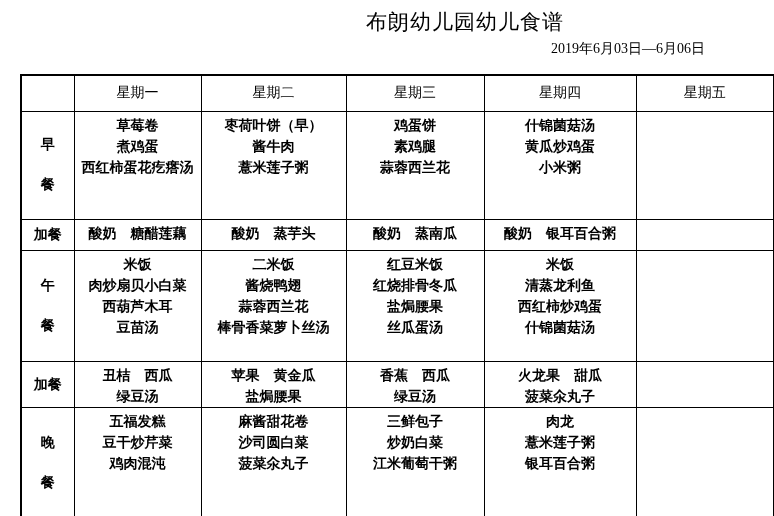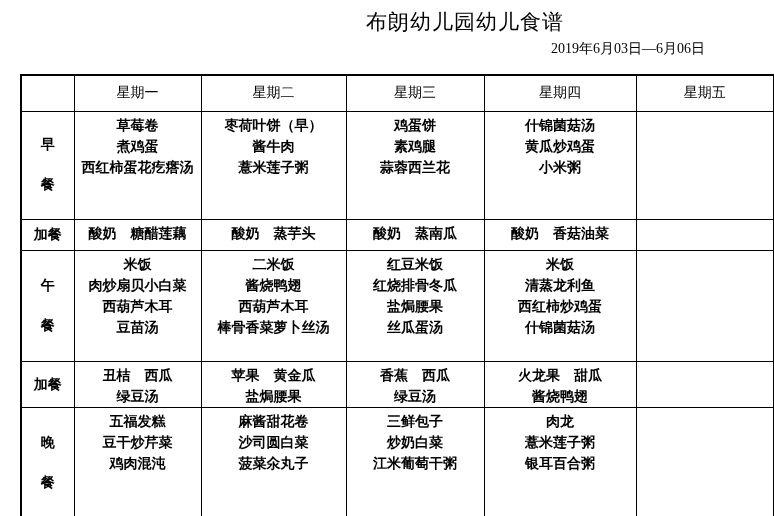--- a/index.html
+++ b/index.html
@@ -117,54 +117,54 @@
         <td class="cell">什锦菌菇汤
 黄瓜炒鸡蛋
 小米粥</td>
         <td class="cell"></td>
       </tr>
       <tr class="r-snack1">
         <td class="rowlabel">加餐</td>
         <td class="cell">酸奶　糖醋莲藕</td>
         <td class="cell">酸奶　蒸芋头</td>
         <td class="cell">酸奶　蒸南瓜</td>
-        <td class="cell">酸奶　香菇油菜</td>
+        <td class="cell">酸奶　银耳百合粥</td>
         <td class="cell"></td>
       </tr>
       <tr class="r-lunch">
         <td class="rowlabel stacked">午
 餐</td>
         <td class="cell">米饭
 肉炒扇贝小白菜
 西葫芦木耳
 豆苗汤</td>
         <td class="cell">二米饭
 酱烧鸭翅
-西葫芦木耳
+蒜蓉西兰花
 棒骨香菜萝卜丝汤</td>
         <td class="cell">红豆米饭
 红烧排骨冬瓜
 盐焗腰果
 丝瓜蛋汤</td>
         <td class="cell">米饭
 清蒸龙利鱼
 西红柿炒鸡蛋
 什锦菌菇汤</td>
         <td class="cell"></td>
       </tr>
       <tr class="r-snack2">
         <td class="rowlabel">加餐</td>
         <td class="cell">丑桔　西瓜
 绿豆汤</td>
         <td class="cell">苹果　黄金瓜
 盐焗腰果</td>
         <td class="cell">香蕉　西瓜
 绿豆汤</td>
         <td class="cell">火龙果　甜瓜
-酱烧鸭翅</td>
+菠菜氽丸子</td>
         <td class="cell"></td>
       </tr>
       <tr class="r-dinner">
         <td class="rowlabel stacked">晚
 餐</td>
         <td class="cell">五福发糕
 豆干炒芹菜
 鸡肉混沌</td>
         <td class="cell">麻酱甜花卷
 沙司圆白菜

